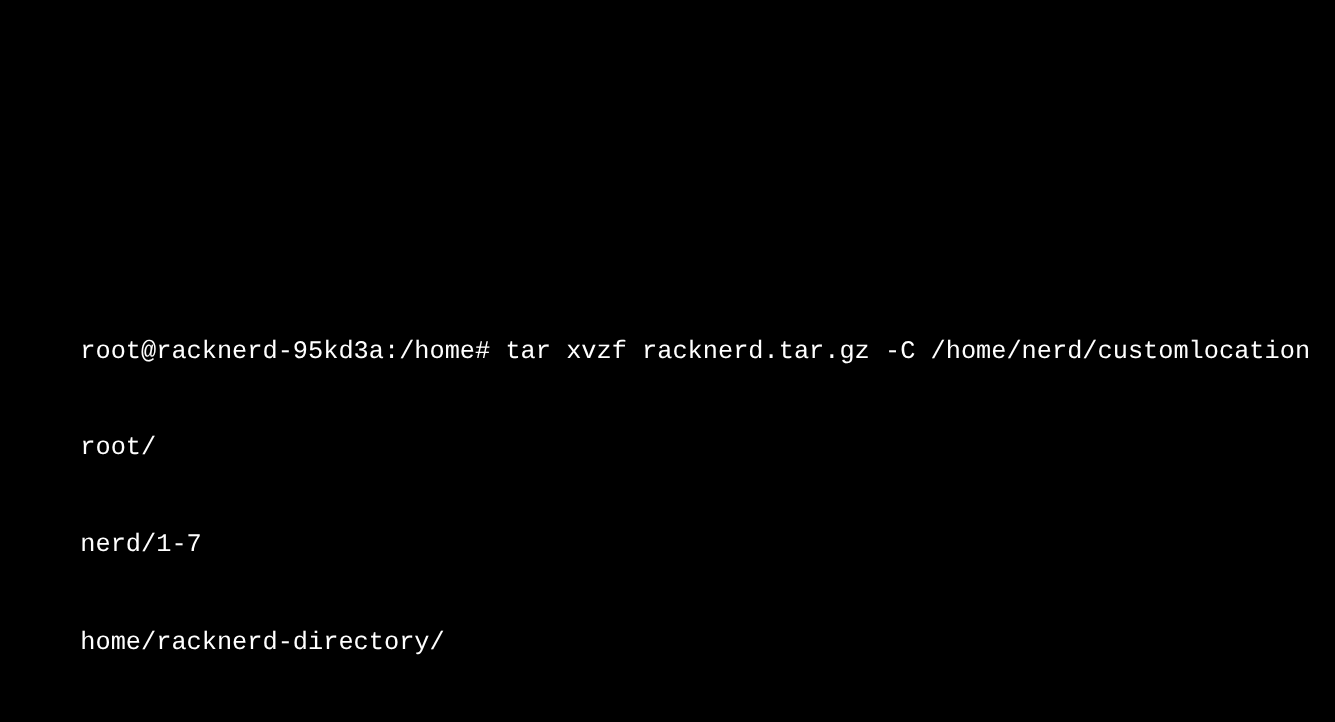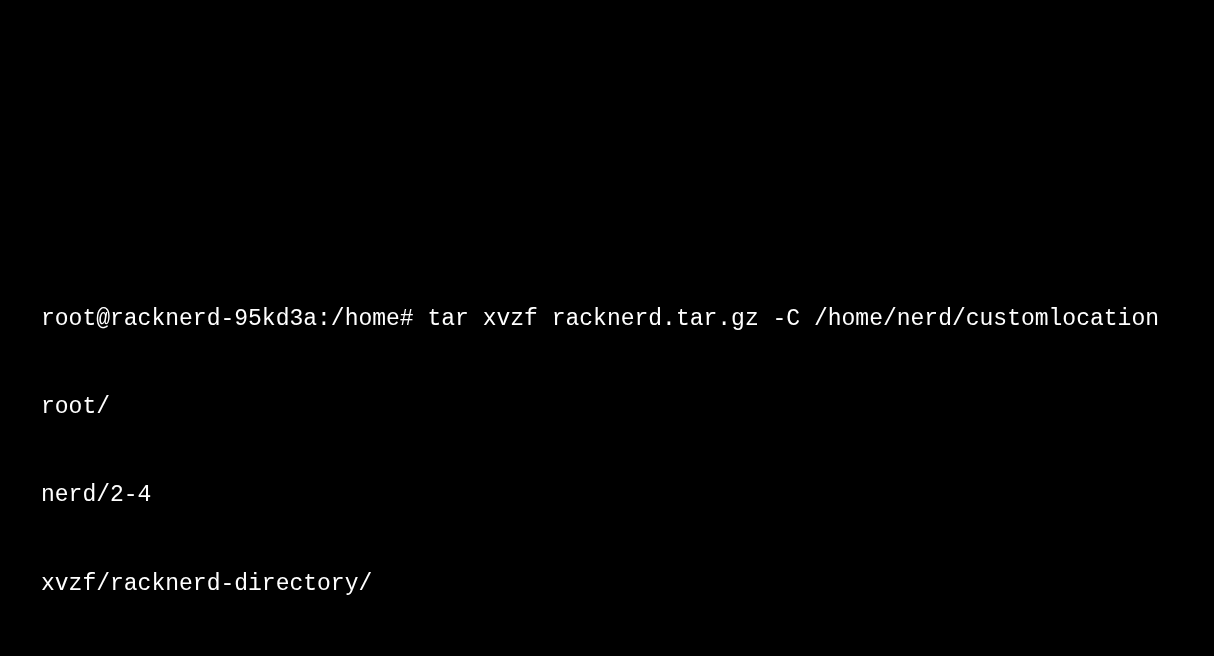--- a/index.html
+++ b/index.html
@@ -15,32 +15,33 @@
       font-size: 23px;
       color: #ffffff;
       padding-top: 128px;
       padding-left: 41px;
       line-height: 1.28;
       overflow: hidden;
       white-space: pre;
     }
     .terminal-line {
       display: block;
+      margin-left: 32px;
     }
   </style>
 </head>
 <body>
 
 
 
 <div>
   <div class="terminal-line">root@racknerd-95kd3a:/home# tar xvzf racknerd.tar.gz -C /home/nerd/customlocation</div>
   <div class="terminal-line">root/</div>
-  <div class="terminal-line">nerd/2-4</div>
-  <div class="terminal-line">xvzf/racknerd-directory/</div>
+  <div class="terminal-line">nerd/1-7</div>
+  <div class="terminal-line">home/racknerd-directory/</div>
   
   
   
   
   
   
   
   
   
 </div>

